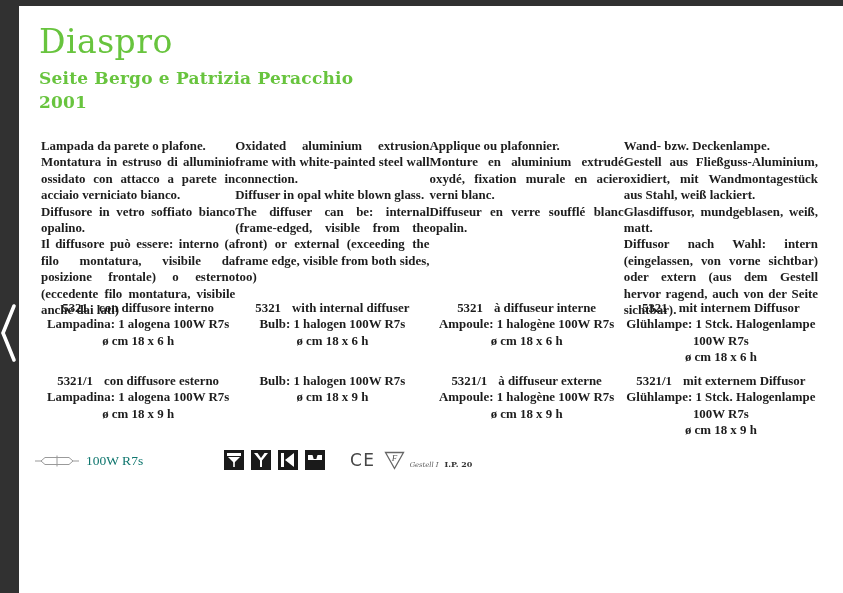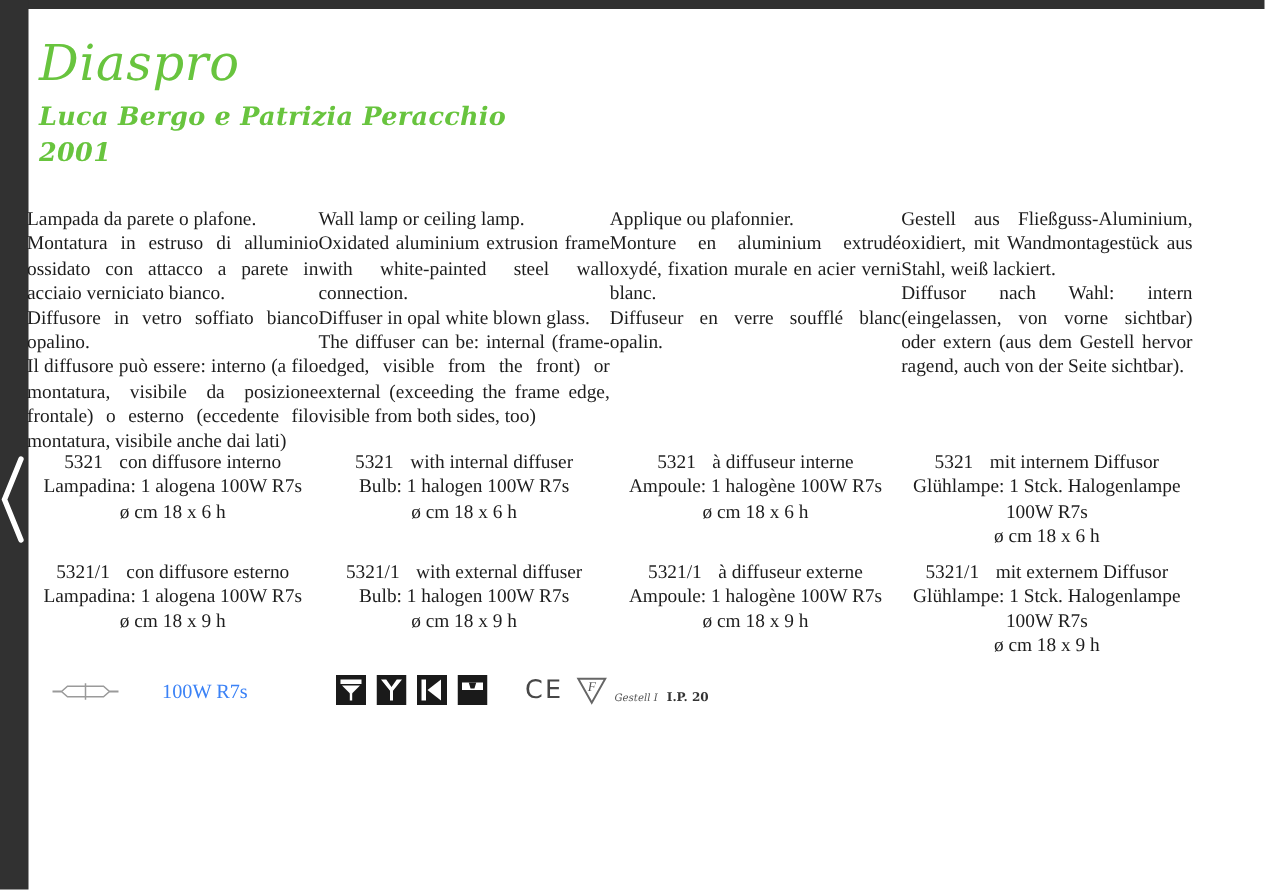--- a/index.html
+++ b/index.html
@@ -10,49 +10,49 @@
     color:#1d1d1d;
     position:relative;
     overflow:hidden;
   }
   
   .frame-top  { position:absolute; top:0; left:0; width:843px; height:6px; background:#313131; }
   .frame-left { position:absolute; top:0; left:0; width:19px; height:593px; background:#313131; }
   .prev-btn   { position:absolute; left:0; top:301px; width:19px; height:64px; cursor:pointer; }
 
   
-  .header { position:absolute; left:26px; top:25px;font-style:italic; }
+  .header { position:absolute; left:39px; top:25px; }
   .title {
     font-family:"DejaVu Serif", serif;
     font-size:33px; line-height:34px;
     color:#68c43e; font-weight:500;
     margin:0 0 7px 0; letter-spacing:0.5px;
   }
   .subtitle {
     font-family:"DejaVu Serif", serif;
     font-size:17px; line-height:24px;
     color:#68c43e; font-weight:bold; letter-spacing:0.2px;
   }
 
   
   .columns {
-    position:absolute; left:18px; top:138px; width:777px;
-    display:grid; grid-template-columns:repeat(4,1fr); column-gap:0;
+    position:absolute; left:41px; top:138px; width:777px;
+    display:grid; grid-template-columns:repeat(4,1fr); column-gap:0;font-weight:bold;
   }
   .col { font-size:12.9px; line-height:16.4px; }
   .desc { height:162px; }
   .desc p { margin:0; text-align:justify; }
   .spec { height:73px;text-align:center; }
   .spec div { white-space:normal; }
   .spec-code { margin-right:11px; }
 
   
   .footer { position:absolute; left:33px; top:447px; width:777px; height:32px; }
   .bulb-group { position:absolute; left:0; top:6px; display:flex; align-items:center; }
-  .bulb-label { margin-left:27px; font-size:13.5px; color:#3b82f6; }
+  .bulb-label { margin-left:5px; font-size:13.5px; color:#0f766e; }
   .cert-group { position:absolute; left:191px; top:2px; display:flex; align-items:center; }
   .mount-icon { width:20px; height:20px; margin-right:7px; }
   .ce-mark {
     font-family:"DejaVu Sans", sans-serif;
     font-size:17px; color:#474747; letter-spacing:1.5px;
     margin-left:18px; margin-top:1px;
   }
   .f-mark { margin-left:8px; margin-top:1px; }
   .classe-label {
     font-family:"DejaVu Serif", serif; font-style:italic;
@@ -68,21 +68,21 @@
 
 <div class="frame-top"></div>
 <div class="frame-left"></div>
 
 <svg class="prev-btn" viewBox="0 0 19 64">
   <polyline points="14,5 3,32 14,59" fill="none" stroke="#ffffff" stroke-width="3.6" stroke-linecap="round"></polyline>
 </svg>
 
 <div class="header">
   <h1 class="title">Diaspro</h1>
-  <div class="subtitle">Luca Bergo e Patrizia Peracchio</div>
+  <div class="subtitle">Seite Bergo e Patrizia Peracchio</div>
   <div class="subtitle">2001</div>
 </div>
 
 <div class="columns">
 
   <div class="col">
     <div class="desc">
       <p>Lampada da parete o plafone.</p>
       <p>Montatura in estruso di alluminio ossidato con attacco a parete in acciaio verniciato bianco.</p>
       <p>Diffusore in vetro soffiato bianco opalino.</p>
@@ -95,32 +95,30 @@
     </div>
     <div class="spec">
       <div><span class="spec-code">5321/1</span><span>con diffusore esterno</span></div>
       <div>Lampadina: 1 alogena 100W R7s</div>
       <div>ø cm 18 x 9 h</div>
     </div>
   </div>
 
   <div class="col">
     <div class="desc">
-      <p>Wall lamp or ceiling lamp.</p>
       <p>Oxidated aluminium extrusion frame with white-painted steel wall connection.</p>
       <p>Diffuser in opal white blown glass.</p>
       <p>The diffuser can be: internal (frame-edged, visible from the front) or external (exceeding the frame edge, visible from both sides, too)</p>
     </div>
     <div class="spec">
       <div><span class="spec-code">5321</span><span>with internal diffuser</span></div>
       <div>Bulb: 1 halogen 100W R7s</div>
       <div>ø cm 18 x 6 h</div>
     </div>
     <div class="spec">
-      <div><span class="spec-code">5321/1</span><span>with external diffuser</span></div>
       <div>Bulb: 1 halogen 100W R7s</div>
       <div>ø cm 18 x 9 h</div>
     </div>
   </div>
 
   <div class="col">
     <div class="desc">
       <p>Applique ou plafonnier.</p>
       <p>Monture en aluminium extrudé oxydé, fixation murale en acier verni blanc.</p>
       <p>Diffuseur en verre soufflé blanc opalin.</p>
@@ -132,21 +130,23 @@
     </div>
     <div class="spec">
       <div><span class="spec-code">5321/1</span><span>à diffuseur externe</span></div>
       <div>Ampoule: 1 halogène 100W R7s</div>
       <div>ø cm 18 x 9 h</div>
     </div>
   </div>
 
   <div class="col">
     <div class="desc">
+      <p>Wand- bzw. Deckenlampe.</p>
       <p>Gestell aus Fließguss-Aluminium, oxidiert, mit Wandmontagestück aus Stahl, weiß lackiert.</p>
+      <p>Glasdiffusor, mundgeblasen, weiß, matt.</p>
       <p>Diffusor nach Wahl: intern (eingelassen, von vorne sichtbar) oder extern (aus dem Gestell hervor ragend, auch von der Seite sichtbar).</p>
     </div>
     <div class="spec">
       <div><span class="spec-code">5321</span><span>mit internem Diffusor</span></div>
       <div>Glühlampe: 1 Stck. Halogenlampe 100W R7s</div>
       <div>ø cm 18 x 6 h</div>
     </div>
     <div class="spec">
       <div><span class="spec-code">5321/1</span><span>mit externem Diffusor</span></div>
       <div>Glühlampe: 1 Stck. Halogenlampe 100W R7s</div>

